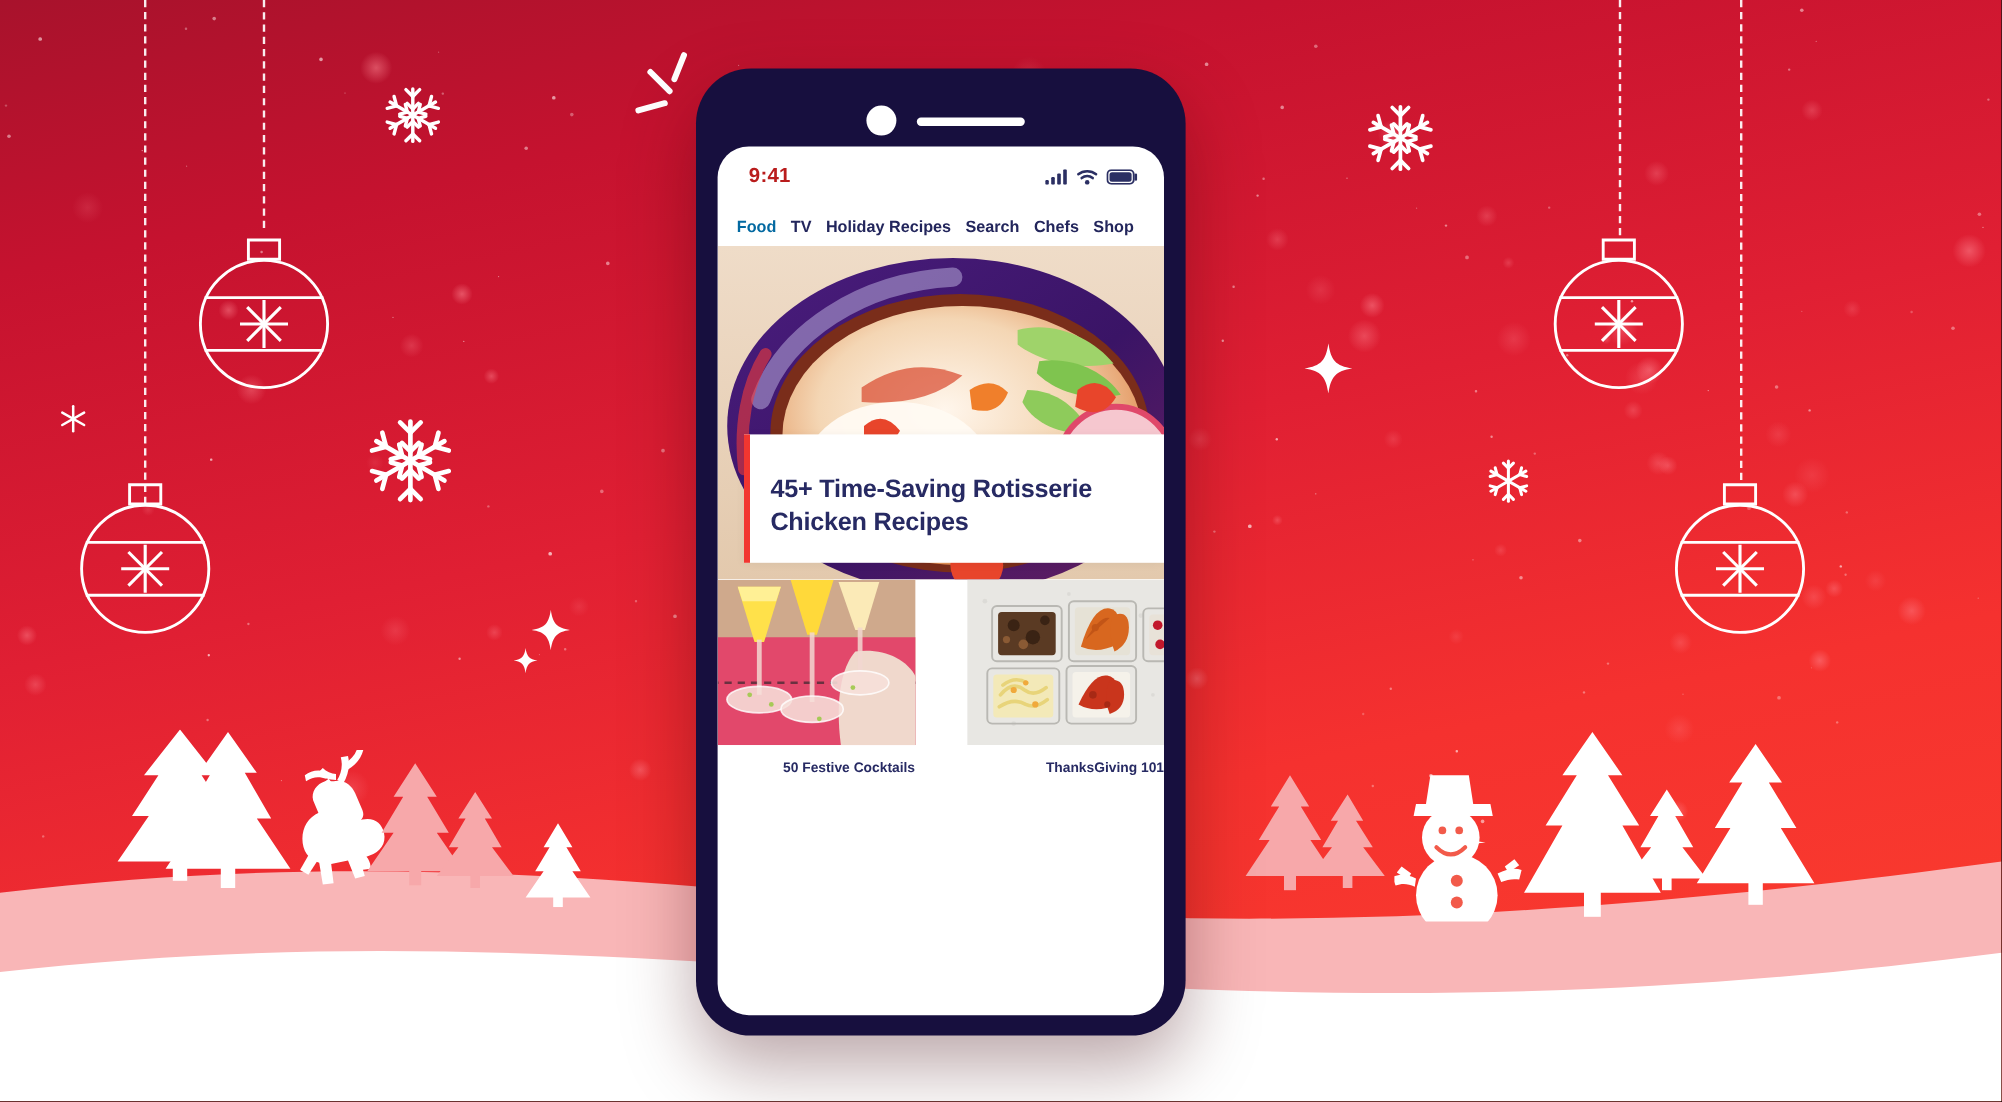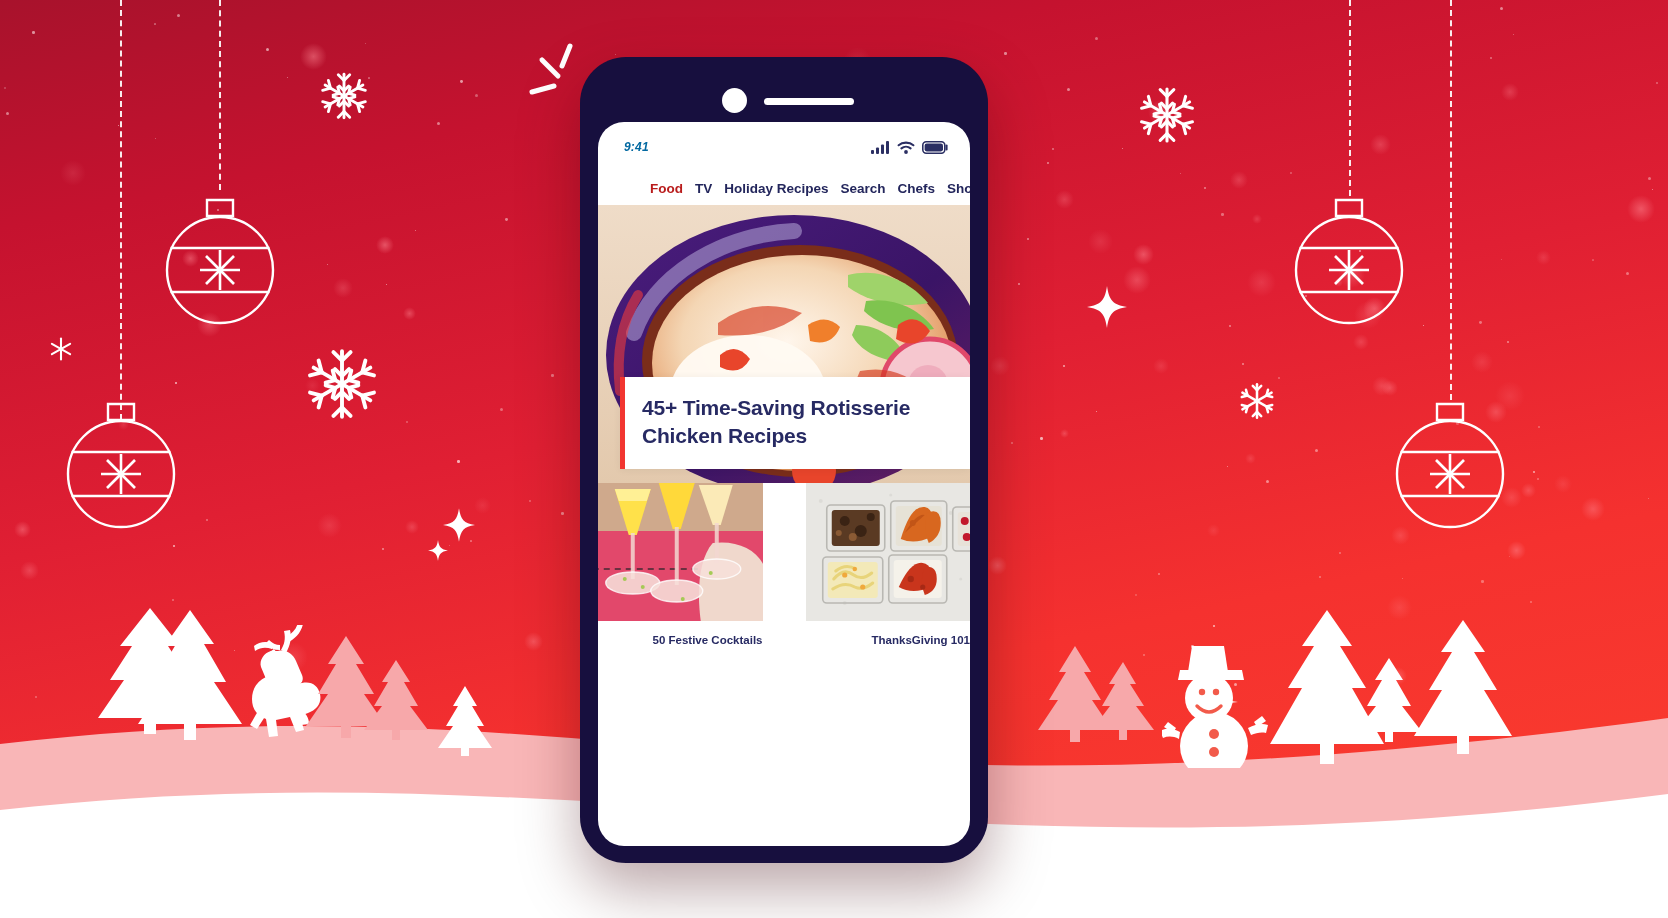--- a/index.html
+++ b/index.html
@@ -65,23 +65,22 @@
     overflow:hidden;
   }
 
   
   .statusbar {
     height:44px; display:flex; align-items:center;
     justify-content:space-between;
     padding:6px 22px 0 26px;
   }
   .statusbar .time {
-    font-size:12px; font-weight:bold; color:#0369a1;
+    font-size:17px; font-weight:bold; color:#b91c1c;
     letter-spacing:.2px;
-    font-style:italic;
   }
   .statusbar .sysicons { display:flex; align-items:center; gap:7px; }
 
   
   .searchwrap { padding:4px 18px 0 18px; }
   .searchbox {
     height:38px; border:1px solid #e2e3e8; border-radius:10px;
     display:flex; align-items:center; gap:9px; padding:0 13px;
     background:#fff;
   }
@@ -89,30 +88,30 @@
 
   
   .navtabs {
     display:flex; align-items:center; gap:12px;
     padding:15px 16px 9px 16px;
   }
   .navtabs .tab {
     font-size:13.5px; font-weight:bold; color:#23265c;
     white-space:nowrap;
   }
-  .navtabs .tab.active { color:#b91c1c;margin-left:36px; }
+  .navtabs .tab.active { color:#0369a1; }
 
   
   .hero { position:relative; height:278px; overflow:hidden; }
   .hero .photo { position:absolute; inset:0; }
   .headcard {
     position:absolute; left:22px; right:0; bottom:14px;
     background:#fff;
     border-left:5px solid #f23630;
-    padding:17px 20px 19px 17px;
+    padding:32px 20px 19px 17px;
     box-shadow:0 1px 8px rgba(0,0,0,.06);
   }
   .headcard h2 {
     font-size:21px; line-height:1.33; color:#272a63;
     font-weight:bold; letter-spacing:-.2px;
   }
 
   
   .sectitle {
     font-size:17px; font-weight:bold; color:#272a63;

